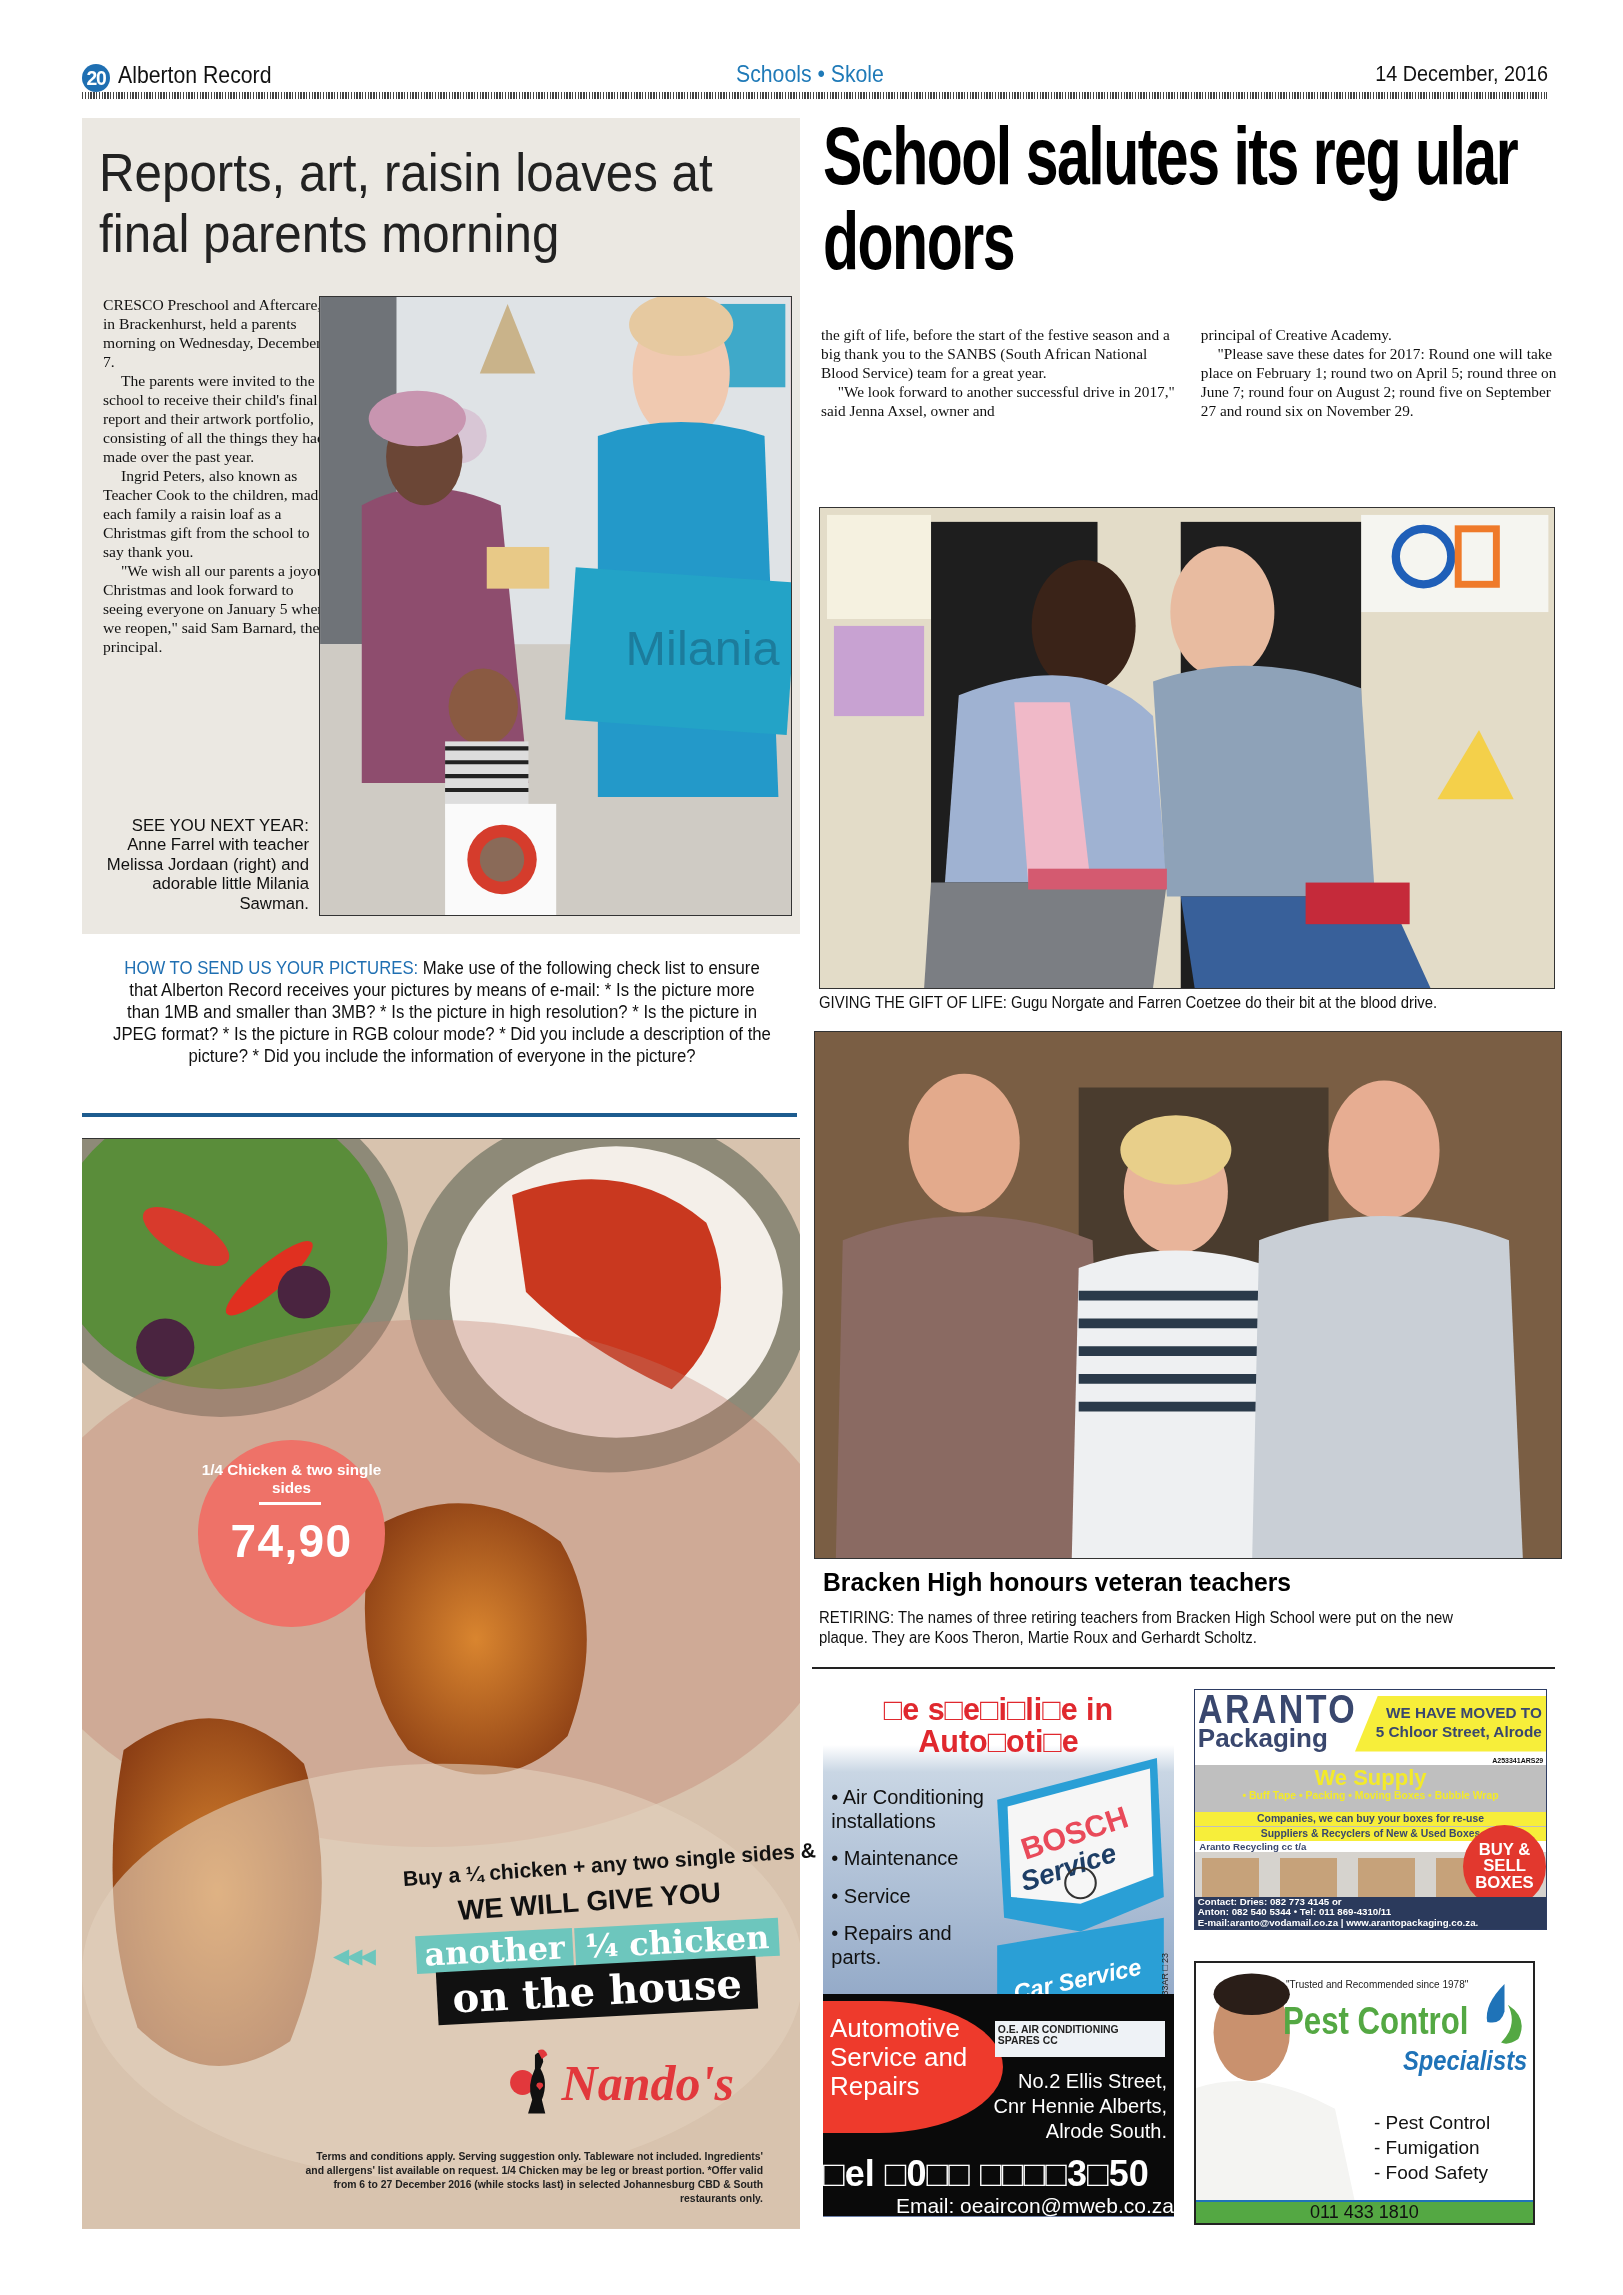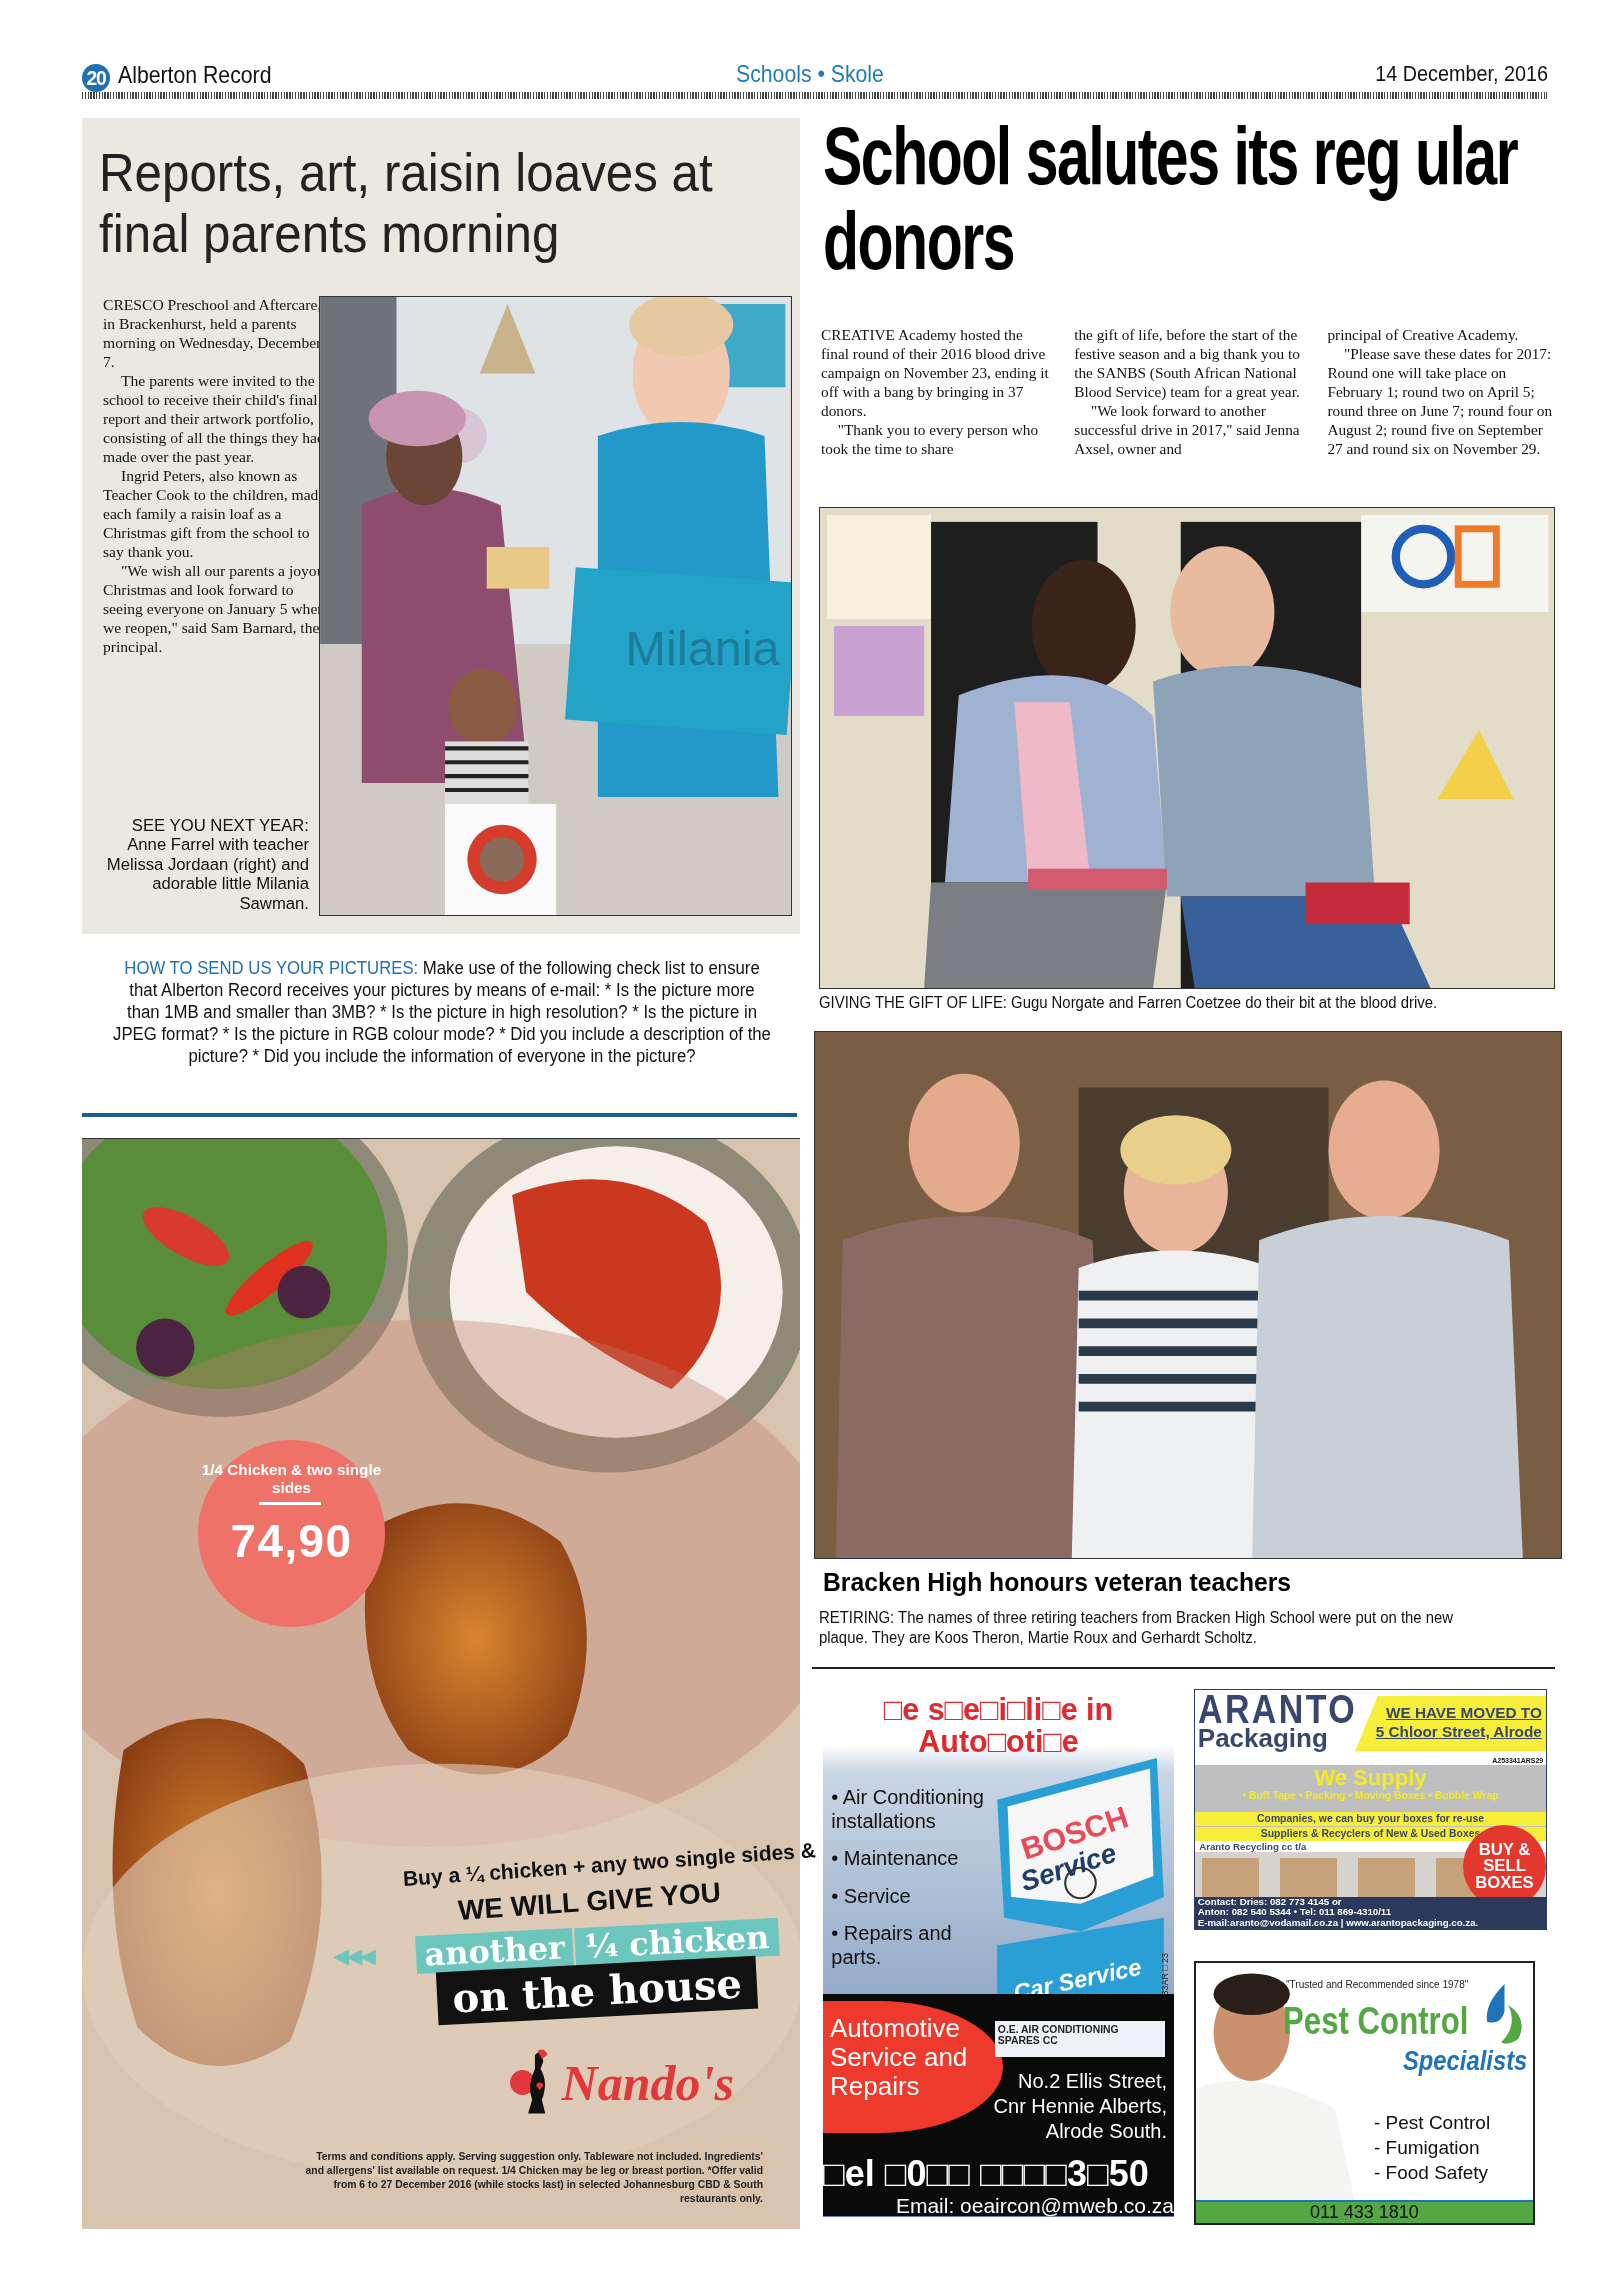--- a/index.html
+++ b/index.html
@@ -67,21 +67,21 @@
   .oe-logo{position:absolute;left:172px;top:332px;width:170px;height:36px;background:#eef2f6;font-size:10.4px;font-weight:bold;color:#222;padding:2.8px;box-sizing:border-box;}
   .oe-addr{position:absolute;right:7px;top:380px;text-align:right;color:#fff;font-size:20px;line-height:25px;}
   .oe-tel{position:absolute;left:0;right:0;top:464px;text-align:left;color:#fff;font-weight:bold;font-size:36px;}
   .oe-email{position:absolute;left:0;right:0;top:505px;text-align:right;color:#fff;font-size:21px;}
   .oe-code{position:absolute;right:4.2px;top:264px;color:#222;font-size:9px;writing-mode:vertical-rl;transform:rotate(180deg);}
 
   
   .aranto{left:1194px;top:1689px;width:351px;height:239px;border:1.4px solid #2e3d63;overflow:hidden;background:#fff;}
   .ar-name{position:absolute;left:2.8px;top:-2.8px;font-weight:bold;font-size:40px;color:#39476e;letter-spacing:2.8px;transform:scaleX(0.85);transform-origin:left;}
   .ar-pack{position:absolute;left:2.8px;top:33px;font-weight:bold;font-size:26px;color:#39476e;}
-  .ar-moved{position:absolute;left:160px;top:5.6px;width:191px;height:56px;background:#f7ee3a;clip-path:polygon(12% 0,100% 0,100% 100%,0 100%);text-align:right;padding-right:4.2px;box-sizing:border-box;font-weight:bold;font-size:15.3px;line-height:19.4px;color:#39476e;padding-top:7px;text-decoration:underline;}
+  .ar-moved{position:absolute;left:160px;top:5.6px;width:191px;height:56px;background:#f7ee3a;clip-path:polygon(12% 0,100% 0,100% 100%,0 100%);text-align:right;padding-right:4.2px;box-sizing:border-box;font-weight:bold;font-size:15.3px;line-height:19.4px;color:#39476e;padding-top:7px;}
   .ar-code{position:absolute;right:2.8px;top:67px;font-size:7px;font-weight:bold;}
   .ar-supply{position:absolute;left:0;right:0;top:75px;height:76px;background:#bfbfbf;text-align:center;}
   .ar-supply .big{color:#f3ea2a;font-weight:bold;font-size:22px;line-height:25px;}
   .ar-supply .items{color:#f3ea2a;font-weight:bold;font-size:10.4px;}
   .ar-band{position:absolute;left:0;right:0;height:14px;background:#f7ee3a;color:#39476e;font-weight:bold;font-size:10.4px;text-align:center;line-height:14px;}
   .ar-recy{position:absolute;left:4.2px;top:151px;font-weight:bold;font-size:9.7px;color:#39476e;}
   .ar-boxes{position:absolute;left:0;right:0;top:162px;height:49px;background:#d6d3ce;display:flex;gap:21px;padding-left:7px;}
   .ar-boxes span{width:57px;height:43px;margin-top:5.6px;background:#c6a27a;}
   .ar-buy{position:absolute;right:0;top:135px;width:83px;height:83px;border-radius:50%;background:#e2382e;color:#fff;font-weight:bold;font-size:16.7px;line-height:16.7px;text-align:center;padding-top:16.7px;box-sizing:border-box;}
   .ar-contact{position:absolute;left:0;right:0;top:207px;height:33px;background:#2b3a5c;color:#fff;font-weight:bold;font-size:9.7px;line-height:10.4px;padding-left:2.8px;}
@@ -189,24 +189,20 @@
   </svg>
   <span class="nandos-word">Nando's</span>
 </div>
 <div class="abs terms">Terms and conditions apply. Serving suggestion only. Tableware not included. Ingredients' and allergens' list available on request. 1/4 Chicken may be leg or breast portion. *Offer valid from 6 to 27 December 2016 (while stocks last) in selected Johannesburg CBD &amp; South restaurants only.</div>
 
 <div class="abs rhead">
   <span style="display:block;width:1027px;white-space:normal;">School salutes its reg ular donors</span>
 </div>
 <div class="abs rcols">
   <div class="col">
-    <p>CREATIVE Academy hosted the final round of their 2016 blood drive campaign on November 23, ending it off with a bang by bringing in 37 donors.</p>
-    <p class="ind">"Thank you to every person who took the time to share</p>
-  </div>
-  <div class="col">
     <p>the gift of life, before the start of the festive season and a big thank you to the SANBS (South African National Blood Service) team for a great year.</p>
     <p class="ind">"We look forward to another successful drive in 2017," said Jenna Axsel, owner and</p>
   </div>
   <div class="col">
     <p>principal of Creative Academy.</p>
     <p class="ind">"Please save these dates for 2017: Round one will take place on February 1; round two on April 5; round three on June 7; round four on August 2; round five on September 27 and round six on November 29.</p>
   </div>
 </div>
 <div class="abs photo2">
   <svg width="734" height="480" viewBox="0 0 1058 692">

